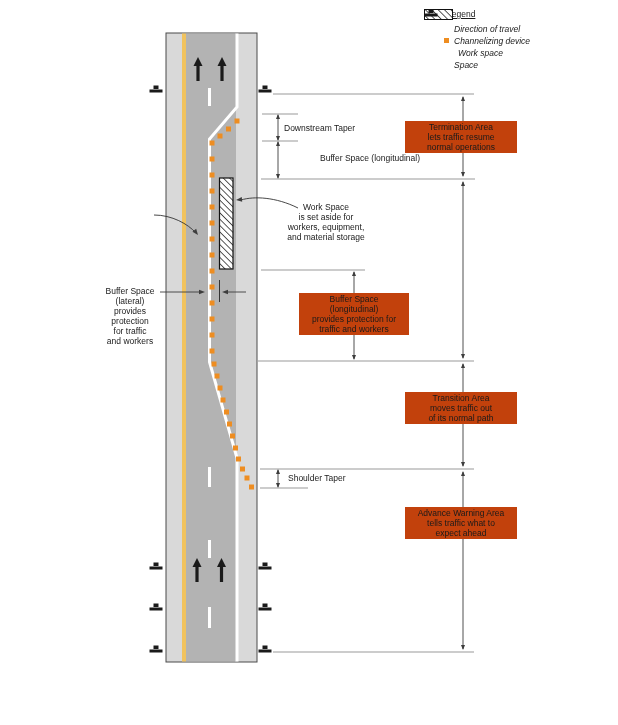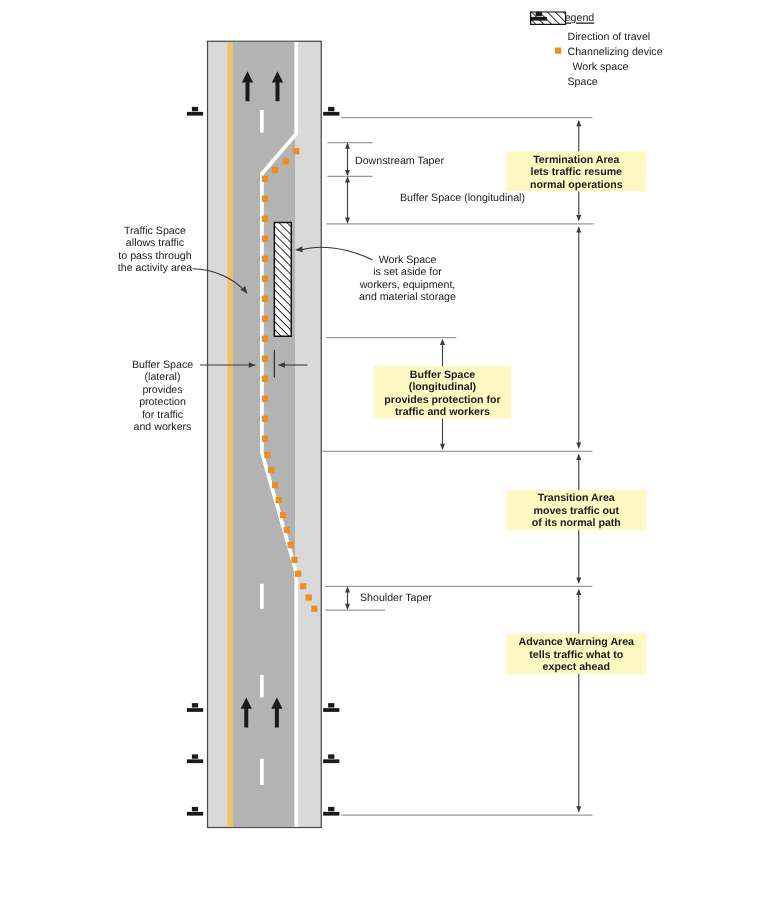--- a/index.html
+++ b/index.html
@@ -21,24 +21,24 @@
   .dimline{stroke:var(--arrow);stroke-width:0.9;}
   .dimhead{fill:var(--arrow);}
   .leader{fill:none;stroke:#333;stroke-width:0.9;}
   .travel{stroke:var(--ink);stroke-width:3.2;}
   .travel-head{fill:var(--ink);}
   .sign{fill:var(--ink);}
   .device{fill:var(--orange);}
   .lbl{position:absolute;font-size:8.5px;line-height:10px;color:var(--ink);
     text-align:center;white-space:pre-line;}
   .lbl.left{text-align:left;white-space:nowrap;}
-  .lbl.bg{background:#fef9c3;padding:1px 0;font-weight:bold;}
+  .lbl.bg{background:#c2410c;padding:1px 0;}
   #legend{position:absolute;left:424px;top:9px;color:var(--ink);font-size:8.5px;}
   #legend .title{margin-left:23px;text-decoration:underline;margin-bottom:4px;}
-  #legend .row{display:flex;align-items:center;height:11px;margin-bottom:1px;}
+  #legend .row{display:flex;align-items:center;height:11px;margin-bottom:1px;font-style:italic;}
   #legend .ic{width:30px;display:flex;justify-content:flex-end;align-items:center;padding-right:5px;box-sizing:border-box;}
   .sq{width:5px;height:5px;background:var(--orange);}
 </style>
 </head>
 <body>
 
 <div id="canvas">
 
   <svg width="618" height="725" viewBox="0 0 618 725">
     <defs>
@@ -208,24 +208,20 @@
       <span class="ic">
         <svg width="14" height="9">
             <rect x="4.5" y="0.5" width="5" height="3.5" fill="#1a1a1a"></rect>
             <rect x="0.5" y="4.5" width="13" height="3" fill="#1a1a1a"></rect>
           </svg>
       </span>
       <span>Space</span>
     </div>
   </div>
 
-  <div class="lbl" style="left:84px;top:179px;width:80px;">Traffic Space
-allows traffic
-to pass through
-the activity area</div>
   <div class="lbl" style="left:92px;top:286px;width:76px;">Buffer Space
 (lateral)
 provides
 protection
 for traffic
 and workers</div>
   <div class="lbl left" style="left:284px;top:123px;">Downstream Taper</div>
   <div class="lbl left" style="left:284px;top:153px;padding-left:36px;">Buffer Space (longitudinal)</div>
   <div class="lbl" style="left:276px;top:202px;width:100px;">Work Space
 is set aside for

